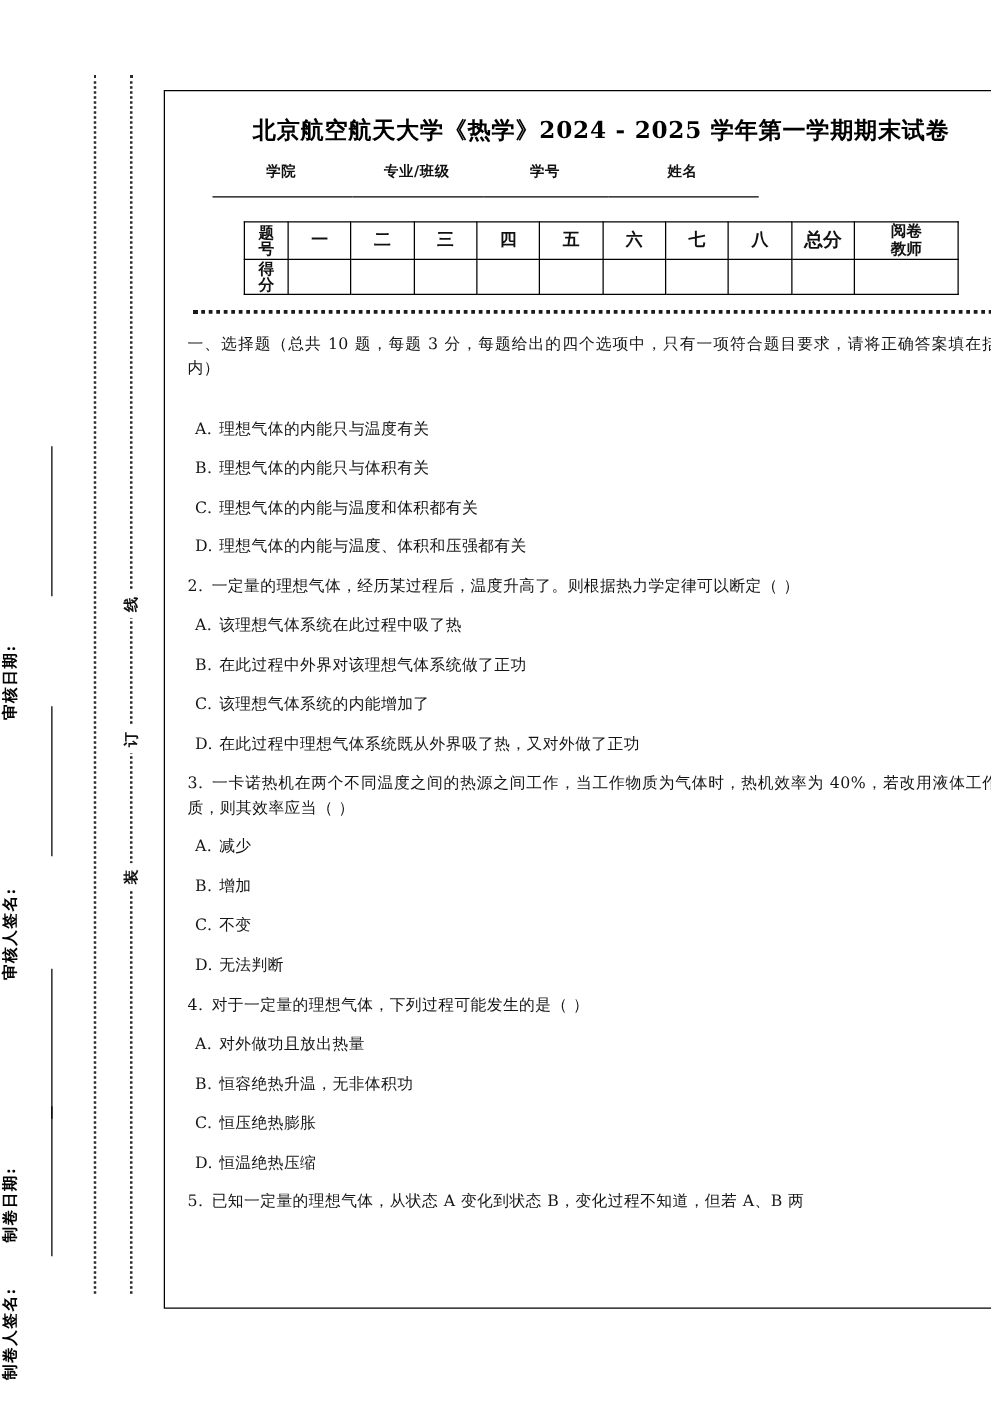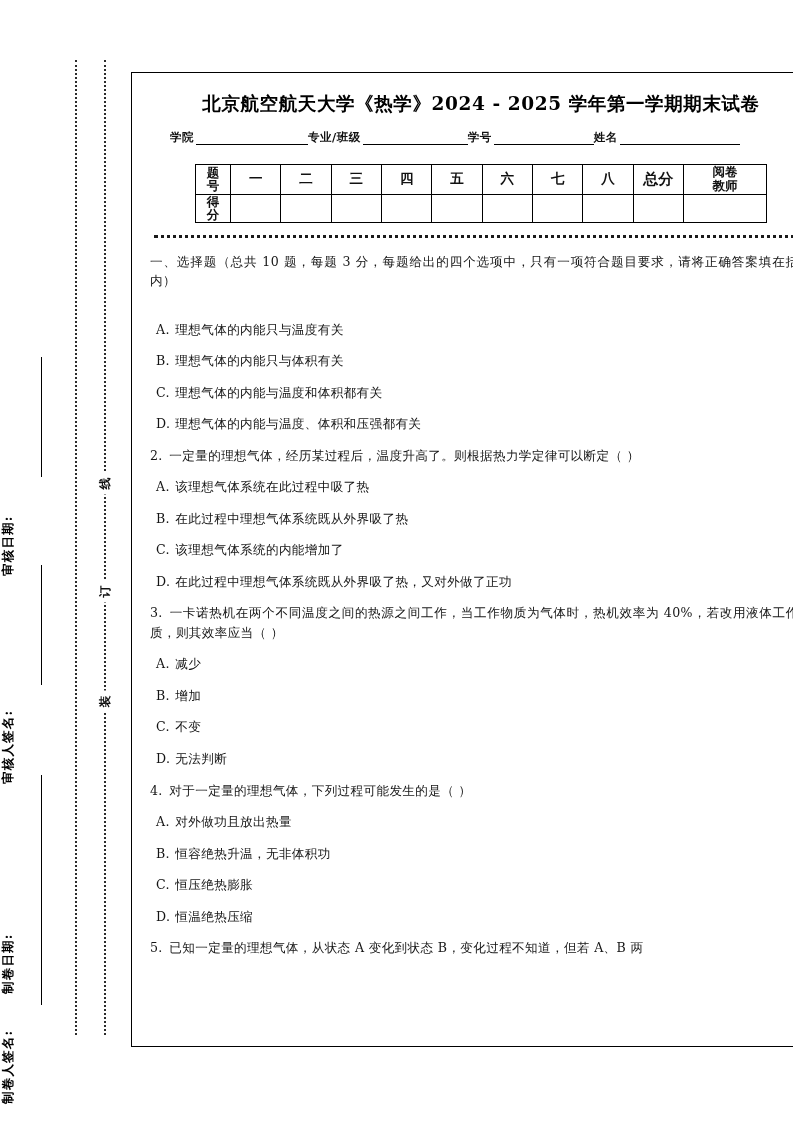--- a/index.html
+++ b/index.html
@@ -106,21 +106,22 @@
   .info-row {
     display: flex;
     align-items: flex-end;
     margin: 14px 6px 0 22px;
     font-size: 11.5px;
     font-weight: bold;
     color: #111;
   }
   .info-item {
     display: flex;
-    align-items: flex-end;
+    align-items: center;
+    flex-direction: column;
   }
   .info-item .lbl {
     white-space: nowrap;
     padding-right: 2px;
     letter-spacing: 0.5px;
   }
   .info-item .blank {
     border-bottom: 1.2px solid #000;
     height: 12px;
   }
@@ -296,21 +297,21 @@
     <div class="dot-sep"></div>
 
     <div class="body-text" id="body-text">
         <p class="para section">一、选择题（总共 10 题，每题 3 分，每题给出的四个选项中，只有一项符合题目要求，请将正确答案填在括号内）</p>
         <p class="para opt"><span class="mark">A.</span><span> 理想气体的内能只与温度有关</span></p>
         <p class="para opt"><span class="mark">B.</span><span> 理想气体的内能只与体积有关</span></p>
         <p class="para opt"><span class="mark">C.</span><span> 理想气体的内能与温度和体积都有关</span></p>
         <p class="para opt"><span class="mark">D.</span><span> 理想气体的内能与温度、体积和压强都有关</span></p>
         <p class="para q"><span class="mark">2.</span><span> 一定量的理想气体，经历某过程后，温度升高了。则根据热力学定律可以断定（   ）</span></p>
         <p class="para opt"><span class="mark">A.</span><span> 该理想气体系统在此过程中吸了热</span></p>
-        <p class="para opt"><span class="mark">B.</span><span> 在此过程中理想气体系统既从外界吸了热</span></p>
+        <p class="para opt"><span class="mark">B.</span><span> 在此过程中外界对该理想气体系统做了正功</span></p>
         <p class="para opt"><span class="mark">C.</span><span> 该理想气体系统的内能增加了</span></p>
         <p class="para opt"><span class="mark">D.</span><span> 在此过程中理想气体系统既从外界吸了热，又对外做了正功</span></p>
         <p class="para q"><span class="mark">3.</span><span> 一卡诺热机在两个不同温度之间的热源之间工作，当工作物质为气体时，热机效率为 40%，若改用液体工作物质，则其效率应当（   ）</span></p>
         <p class="para opt"><span class="mark">A.</span><span> 减少</span></p>
         <p class="para opt"><span class="mark">B.</span><span> 增加</span></p>
         <p class="para opt"><span class="mark">C.</span><span> 不变</span></p>
         <p class="para opt"><span class="mark">D.</span><span> 无法判断</span></p>
         <p class="para q"><span class="mark">4.</span><span> 对于一定量的理想气体，下列过程可能发生的是（   ）</span></p>
         <p class="para opt"><span class="mark">A.</span><span> 对外做功且放出热量</span></p>
         <p class="para opt"><span class="mark">B.</span><span> 恒容绝热升温，无非体积功</span></p>

